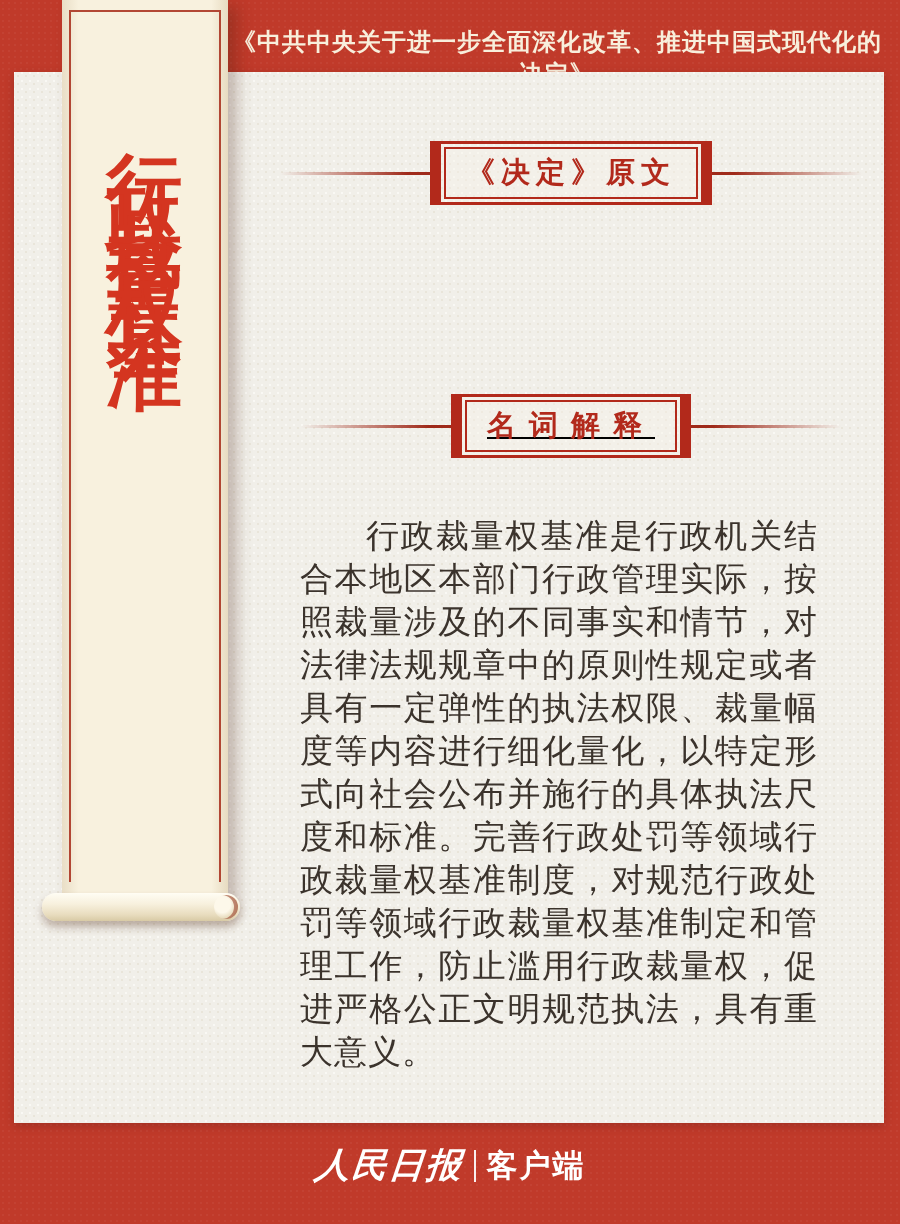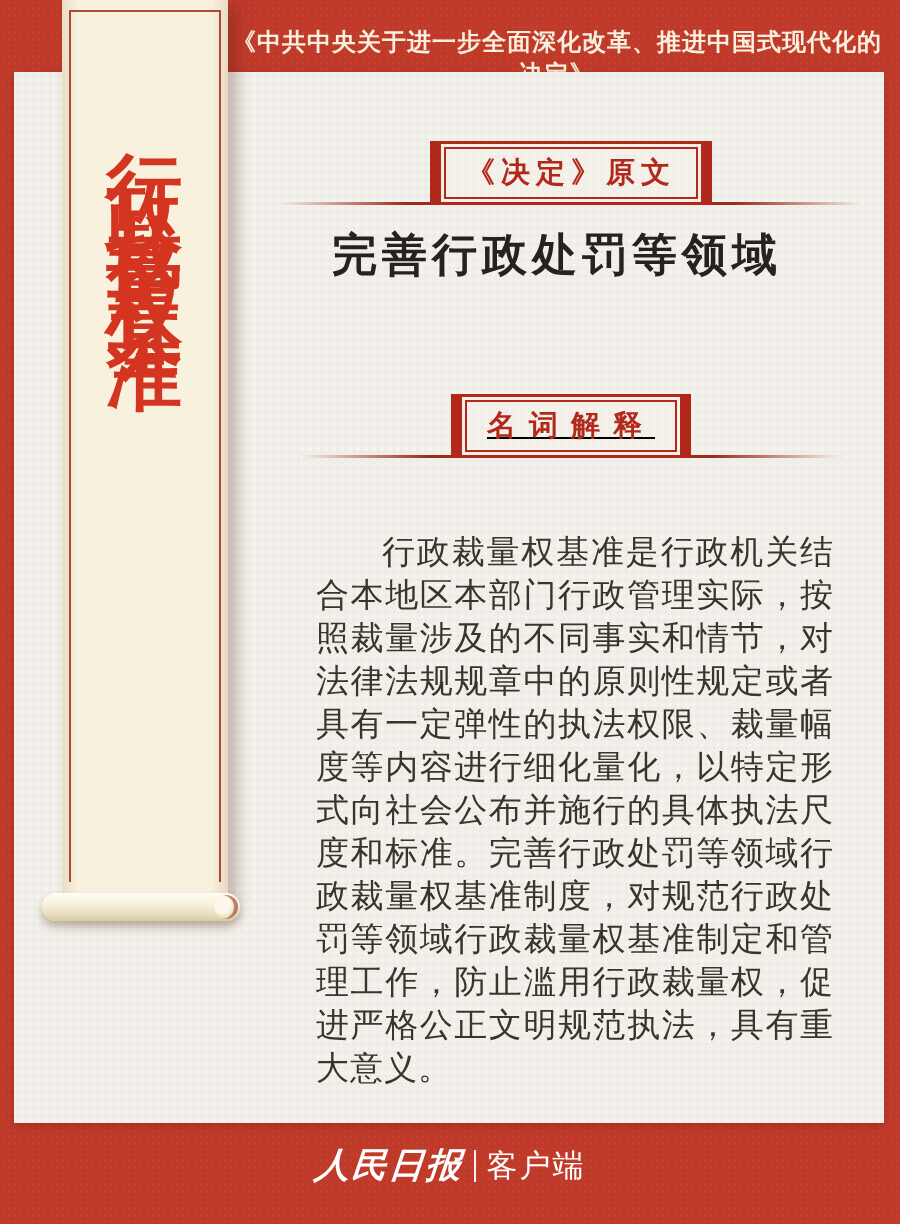--- a/index.html
+++ b/index.html
@@ -54,21 +54,21 @@
   }
   .scroll-curl::after{
     content:"";position:absolute;right:2px;top:2px;width:24px;height:24px;border-radius:50%;
     background:radial-gradient(circle at 35% 40%, #fdf8ea 38%, #e3d6b5 68%, #c6b489 100%);
     box-shadow:inset -4px 0 0 rgba(150,55,35,0.55);
   }
 
   
   .badge-row{
     position:absolute;left:230px;width:654px;
-    display:flex;align-items:flex-end;justify-content:center;
+    display:flex;align-items:center;justify-content:center;
   }
   .rule{height:3px;width:150px;flex:0 0 auto;}
   .rule-left{background:linear-gradient(90deg, rgba(163,41,27,0), #9f2a1a 85%);}
   .rule-right{background:linear-gradient(90deg, #9f2a1a 15%, rgba(163,41,27,0));}
   .badge{
     position:relative;flex:0 0 auto;
     border:3px solid #b2291b;border-left-width:11px;border-right-width:11px;
     padding:3px;background:rgba(248,243,232,0.4);
   }
   .badge-inner{
@@ -81,36 +81,36 @@
   
   .headline{
     position:absolute;top:226px;left:230px;width:654px;text-align:center;
     color:#28211d;font-size:45px;font-weight:700;line-height:57px;letter-spacing:5px;
   }
 
   
   .definition{
     position:absolute;top:514px;left:300px;width:518px;
     font-size:33px;line-height:43px;letter-spacing:1px;
-    color:#3b332c;text-align:justify;text-indent:2em;margin:16px;
+    color:#3b332c;text-align:justify;text-indent:2em;margin:0;
   }
 
   
   .footer{
     position:absolute;top:1142px;left:0;width:100%;
     display:flex;align-items:center;justify-content:center;gap:11px;color:#ffffff;
   }
   .brand-script{
     font-size:35px;font-style:italic;font-weight:600;
     transform:skewX(-5deg);letter-spacing:2px;
     font-family:"DejaVu Serif", serif;
   }
   .brand-divider{width:2px;height:32px;background:rgba(255,255,255,0.92);}
   .brand-client{
-    font-size:31px;font-weight:400;letter-spacing:2px;
+    font-size:31px;font-weight:700;letter-spacing:2px;
     font-family:"DejaVu Sans", sans-serif;
   }
 </style>
 </head>
 <body>
 
 <div class="poster">
 
   <div class="masthead">《中共中央关于进一步全面深化改革、推进中国式现代化的决定》</div>
 
@@ -118,21 +118,20 @@
 
     <div class="badge-row" style="top:69px;">
       <span class="rule rule-left"></span>
       <div class="badge">
         <div class="badge-inner">《决定》原文</div>
       </div>
       <span class="rule rule-right"></span>
     </div>
 
     <div class="headline" style="top:154px;left:216px;">
-      <div>完善行政处罚等领域</div>
     </div>
 
     <div class="badge-row second" style="top:322px;text-decoration:underline;">
       <span class="rule rule-left"></span>
       <div class="badge">
         <div class="badge-inner">名词解释</div>
       </div>
       <span class="rule rule-right"></span>
     </div>
 

